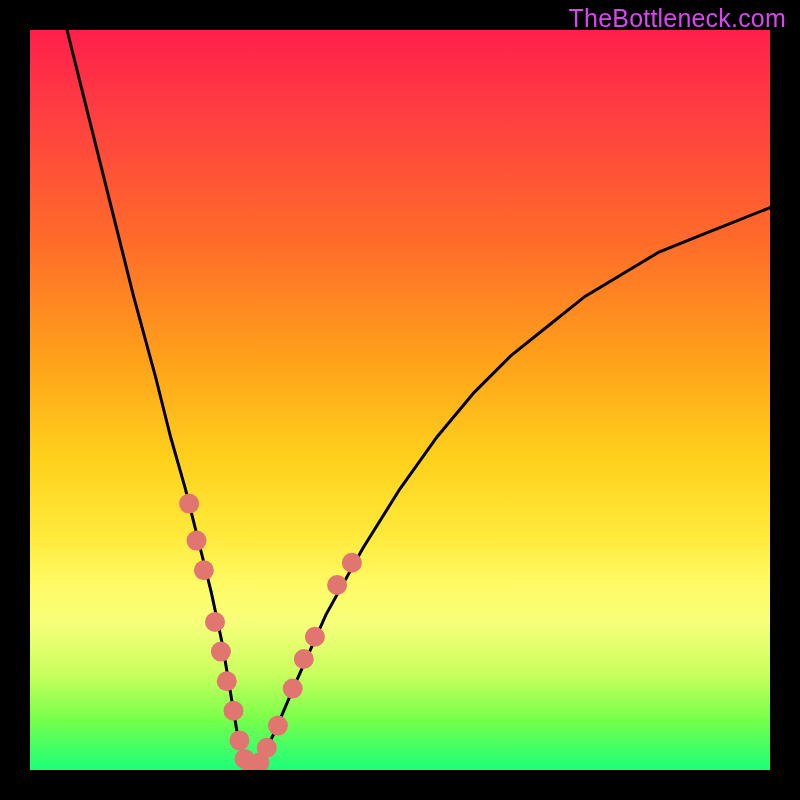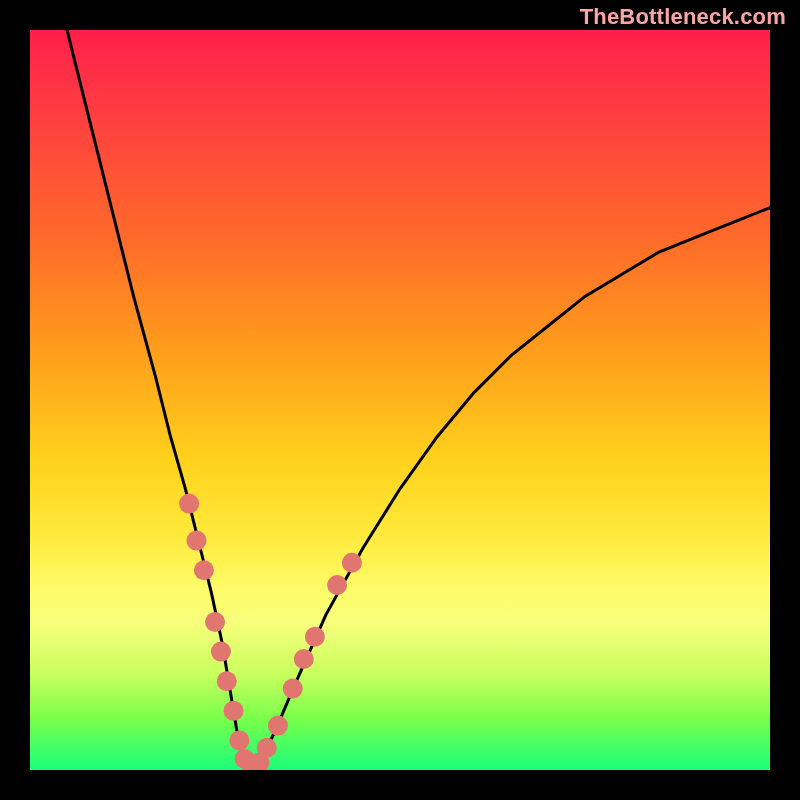--- a/index.html
+++ b/index.html
@@ -35,23 +35,23 @@
       #f7ff7a 80%,
       #c9ff5e 87%,
       #7aff4a 93%,
       #1bff7a 100%
     );
   }
   .watermark {
     position: absolute;
     top: 4px;
     right: 14px;
-    color: #fca5a5;
-    font-size: 22px;
-    font-weight: 700;
+    color: #d946ef;
+    font-size: 25px;
+    font-weight: 400;
     letter-spacing: 0.2px;
     user-select: none;
   }
   svg.curve {
     position: absolute;
     left: 0;
     top: 0;
     width: 740px;
     height: 740px;
   }

